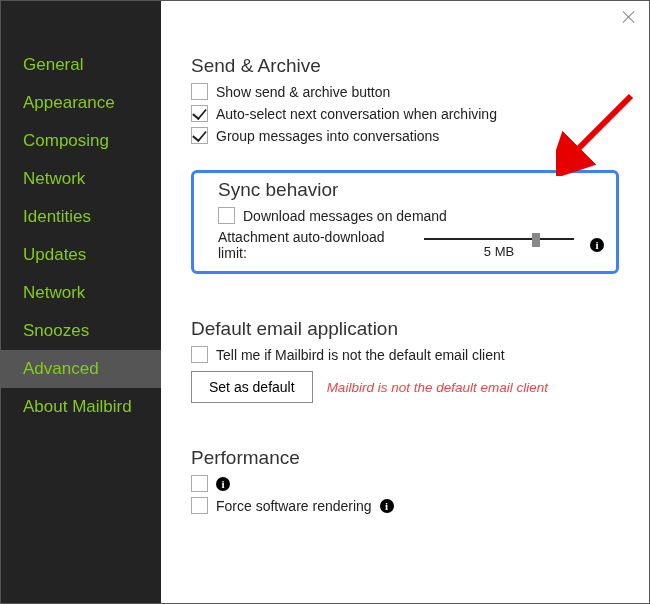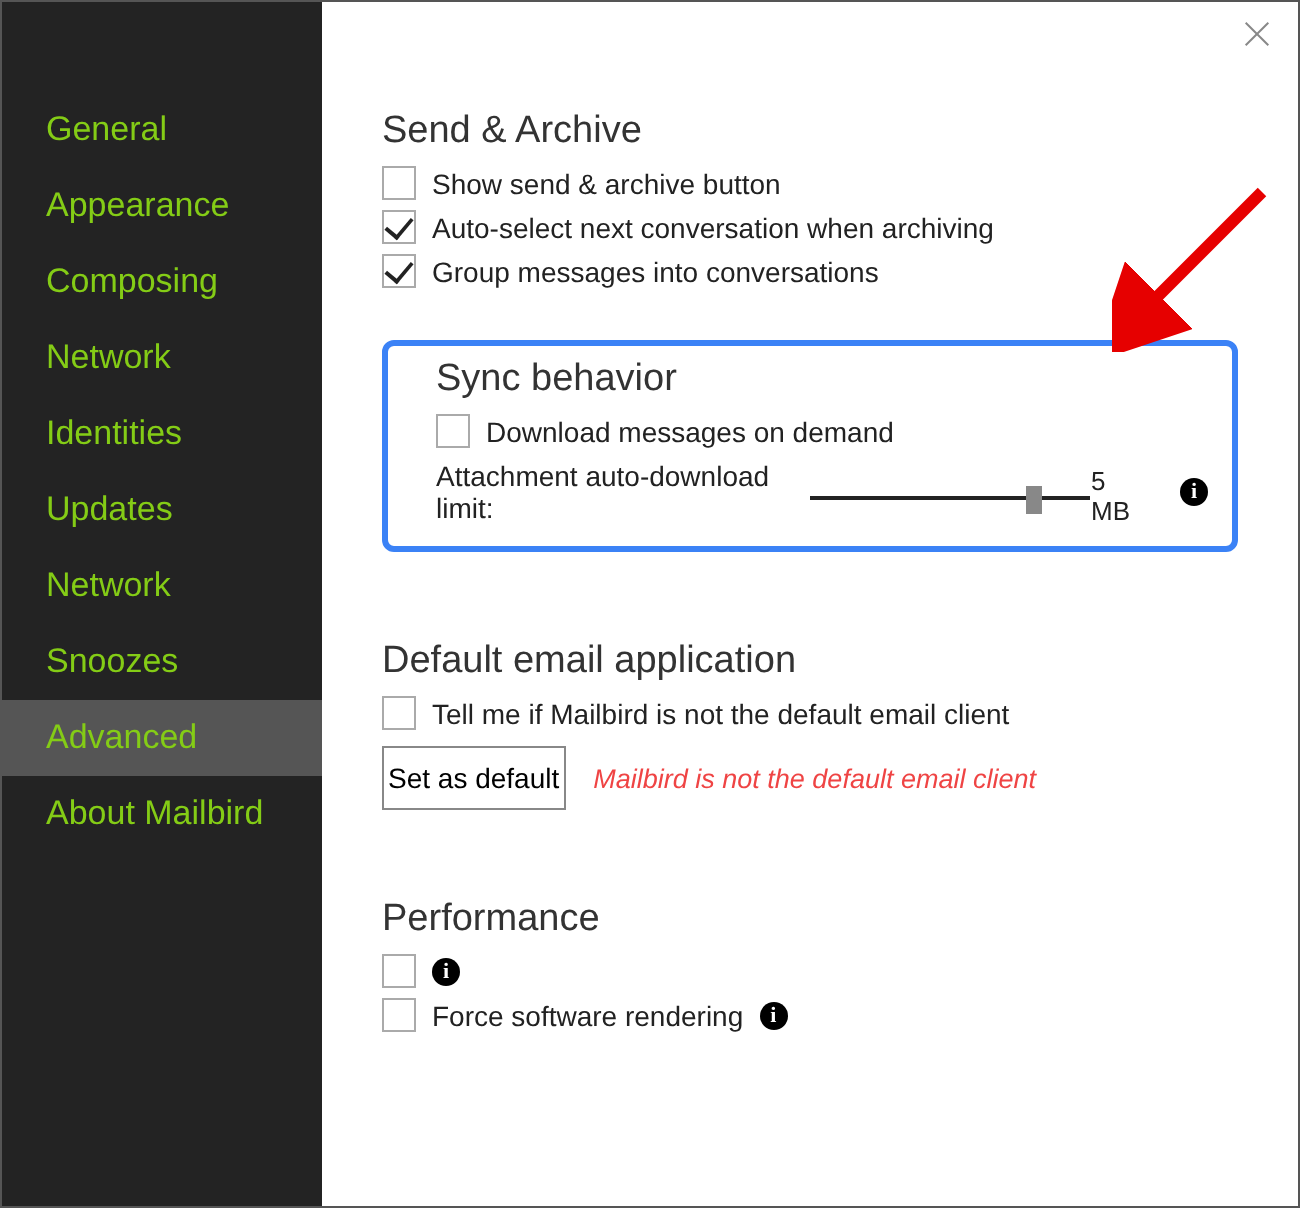--- a/index.html
+++ b/index.html
@@ -96,34 +96,34 @@
     padding: 6px 12px 10px 24px;
     margin-top: 26px;
     position: relative;
   }
   .slider-row {
     display: flex;
     align-items: center;
     font-size: 14px;
     margin-top: 4px;
   }
-  .slider-wrap { flex: 1; display: flex; flex-direction: row; align-items: center; margin: 0 8px; }
+  .slider-wrap { flex: 1; display: flex; flex-direction: column; align-items: center; margin: 0 8px; }
   .slider-track {
     width: 150px; height: 2px; background: #222; position: relative; margin-top: 6px;
   }
   .slider-thumb {
     position: absolute; top: -5px;
     width: 8px; height: 14px; background: #888;
     left: 108px;
   }
   .slider-value { font-size: 13px; margin-top: 4px; }
   .btn {
     border: 1px solid #888;
     background: #fff;
-    padding: 7px 2px;
+    padding: 7px 17px;
     font-size: 14px;
     cursor: pointer;
     font-family: inherit;
   }
   .italic-note { font-style: italic; color: #ef4444; font-size: 13.5px; margin-left: 14px; }
   .link { color: #1a75d1; font-size: 14px; cursor: pointer; float: right; }
   .arrow {
     position: absolute;
     left: 555px; top: 85px;
     pointer-events: none;

